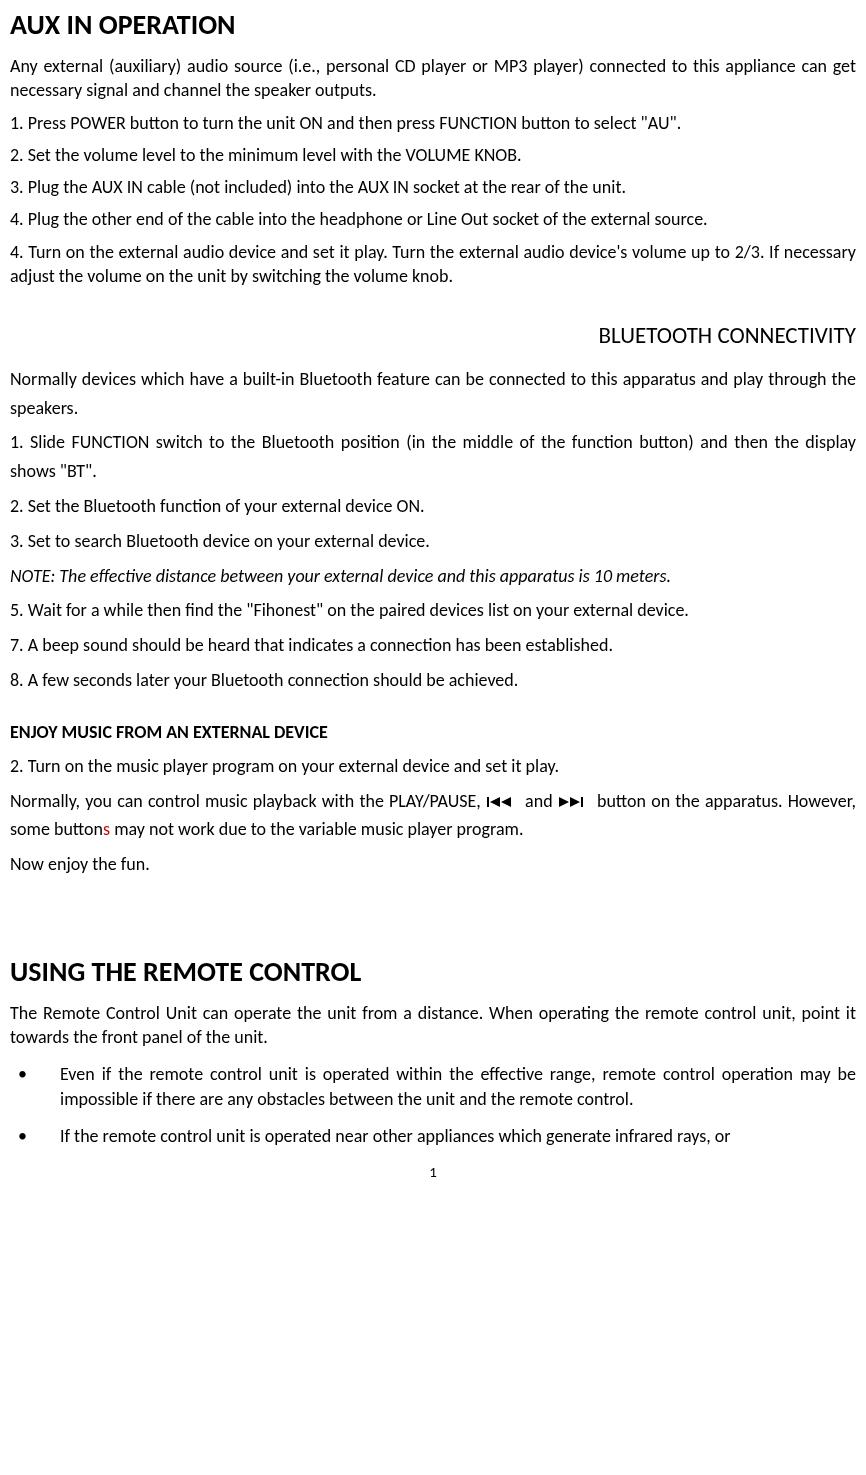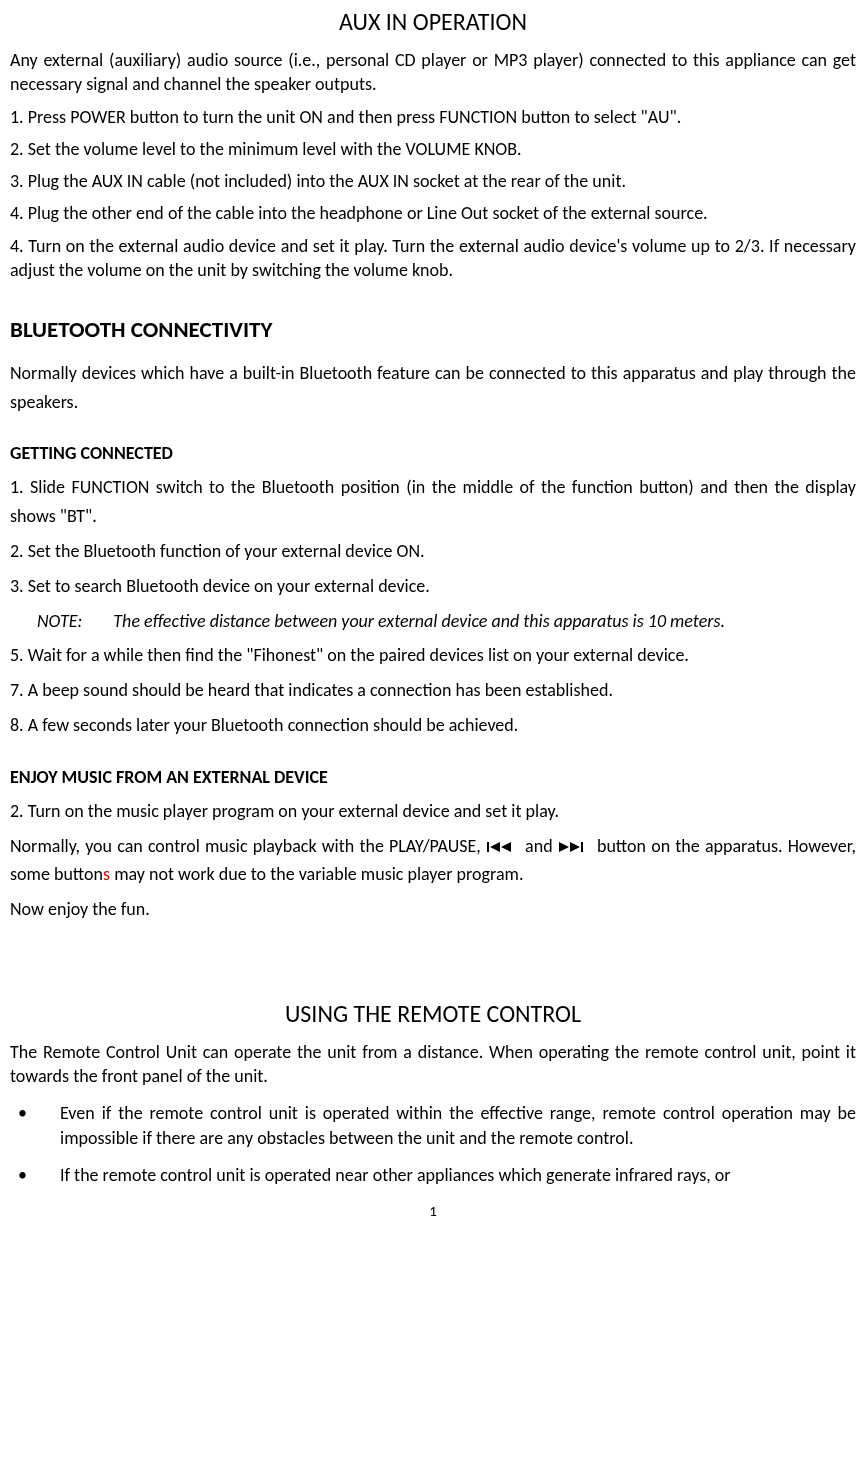--- a/index.html
+++ b/index.html
@@ -6,47 +6,47 @@
       font-family: Calibri, Arial, sans-serif;
       font-size: 18px;
       line-height: 1.5;
       max-width: 866px;
       margin: 0 auto;
       padding: 4px 10px;
       color: #000;
       text-align: justify;
     }
     h1 {
-      font-size: 24px;
-      font-weight: normal;
+      font-size: 28px;
+      font-weight: bold;
       margin: 0 0 6px 0;
-      text-align: center;
+      text-align: left;
     }
     h2 {
       font-size: 23px;
-      font-weight: bold;
+      font-weight: normal;
       margin: 30px 0 12px 0;
-      text-align: left;
+      text-align: right;
     }
     h3 {
       font-size: 18px;
       font-weight: bold;
       margin: 24px 0 4px 0;
       text-align: left;
     }
     p {
       margin: 8px 0;
       line-height: 1.35;
     }
     .para-spaced p {
       line-height: 1.6;
       margin: 6px 0;
     }
     .bold { font-weight: normal; }
-    .italic { font-style: italic; margin-left: 27px; }
+    .italic { font-style: italic; }
     .red { color: #c00; }
     .bullet-list {
       list-style: none;
       padding: 0;
       margin: 8px 0;
     }
     .bullet-list li {
       position: relative;
       padding-left: 50px;
       margin: 12px 0;
@@ -79,21 +79,20 @@
 <p><span>1. Press </span><span class="bold">POWER</span><span> button to turn the unit ON and then press </span><span class="bold">FUNCTION</span><span> button to select "AU".</span></p>
 <p><span>2. Set the volume level to the minimum level with the </span><span class="bold">VOLUME KNOB</span><span>.</span></p>
 <p>3. Plug the AUX IN cable (not included) into the AUX IN socket at the rear of the unit.</p>
 <p>4. Plug the other end of the cable into the headphone or Line Out socket of the external source.</p>
 <p>4. Turn on the external audio device and set it play. Turn the external audio device's volume up to 2/3. If necessary adjust the volume on the unit by switching the volume knob.</p>
 
 <h2>BLUETOOTH CONNECTIVITY</h2>
 <div class="para-spaced">
 <p>Normally devices which have a built-in Bluetooth feature can be connected to this apparatus and play through the speakers.</p>
 
-<h3>GETTING CONNECTED</h3>
 <p>1. Slide FUNCTION switch to the Bluetooth position (in the middle of the function button) and then the display shows "BT".</p>
 <p>2. Set the Bluetooth function of your external device ON.</p>
 <p>3. Set to search Bluetooth device on your external device.</p>
 <p><span class="bold italic">NOTE:</span><span class="italic"> The effective distance between your external device and this apparatus is 10 meters.</span></p>
 <p>5. Wait for a while then find the "Fihonest" on the paired devices list on your external device.</p>
 <p>7. A beep sound should be heard that indicates a connection has been established.</p>
 <p>8. A few seconds later your Bluetooth connection should be achieved.</p>
 
 <h3>ENJOY MUSIC FROM AN EXTERNAL DEVICE</h3>
 <p>2. Turn on the music player program on your external device and set it play.</p>

